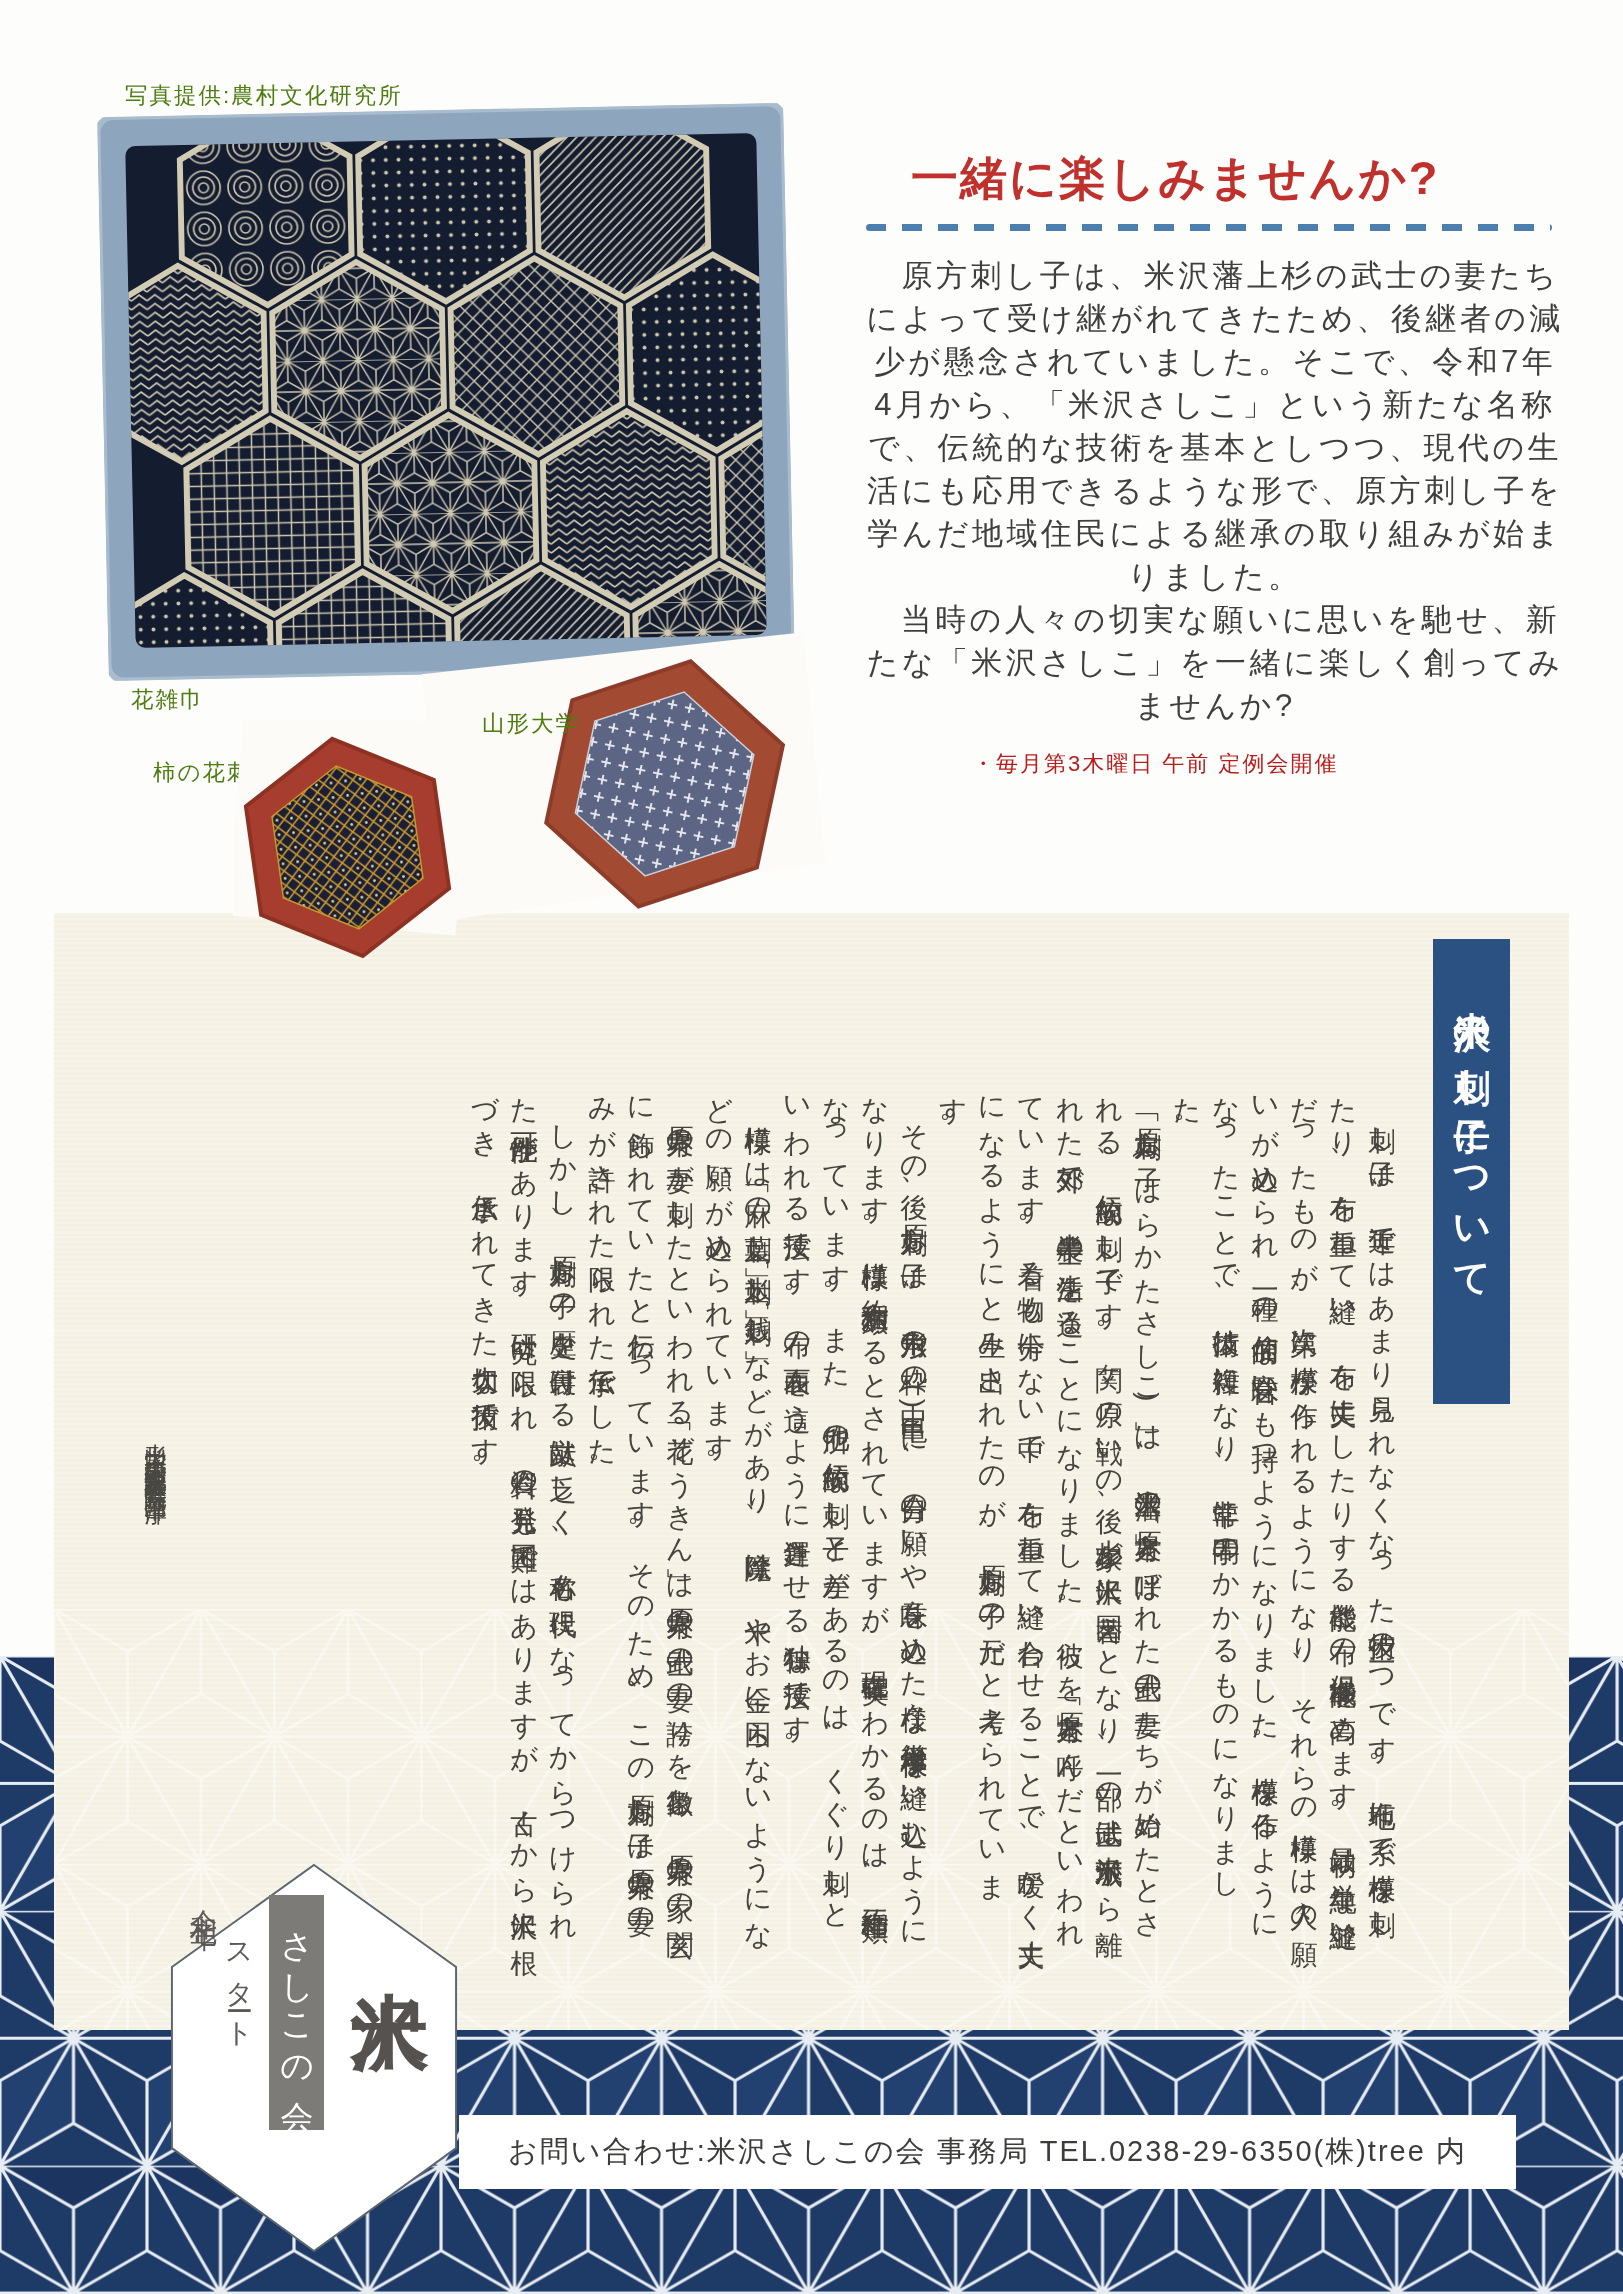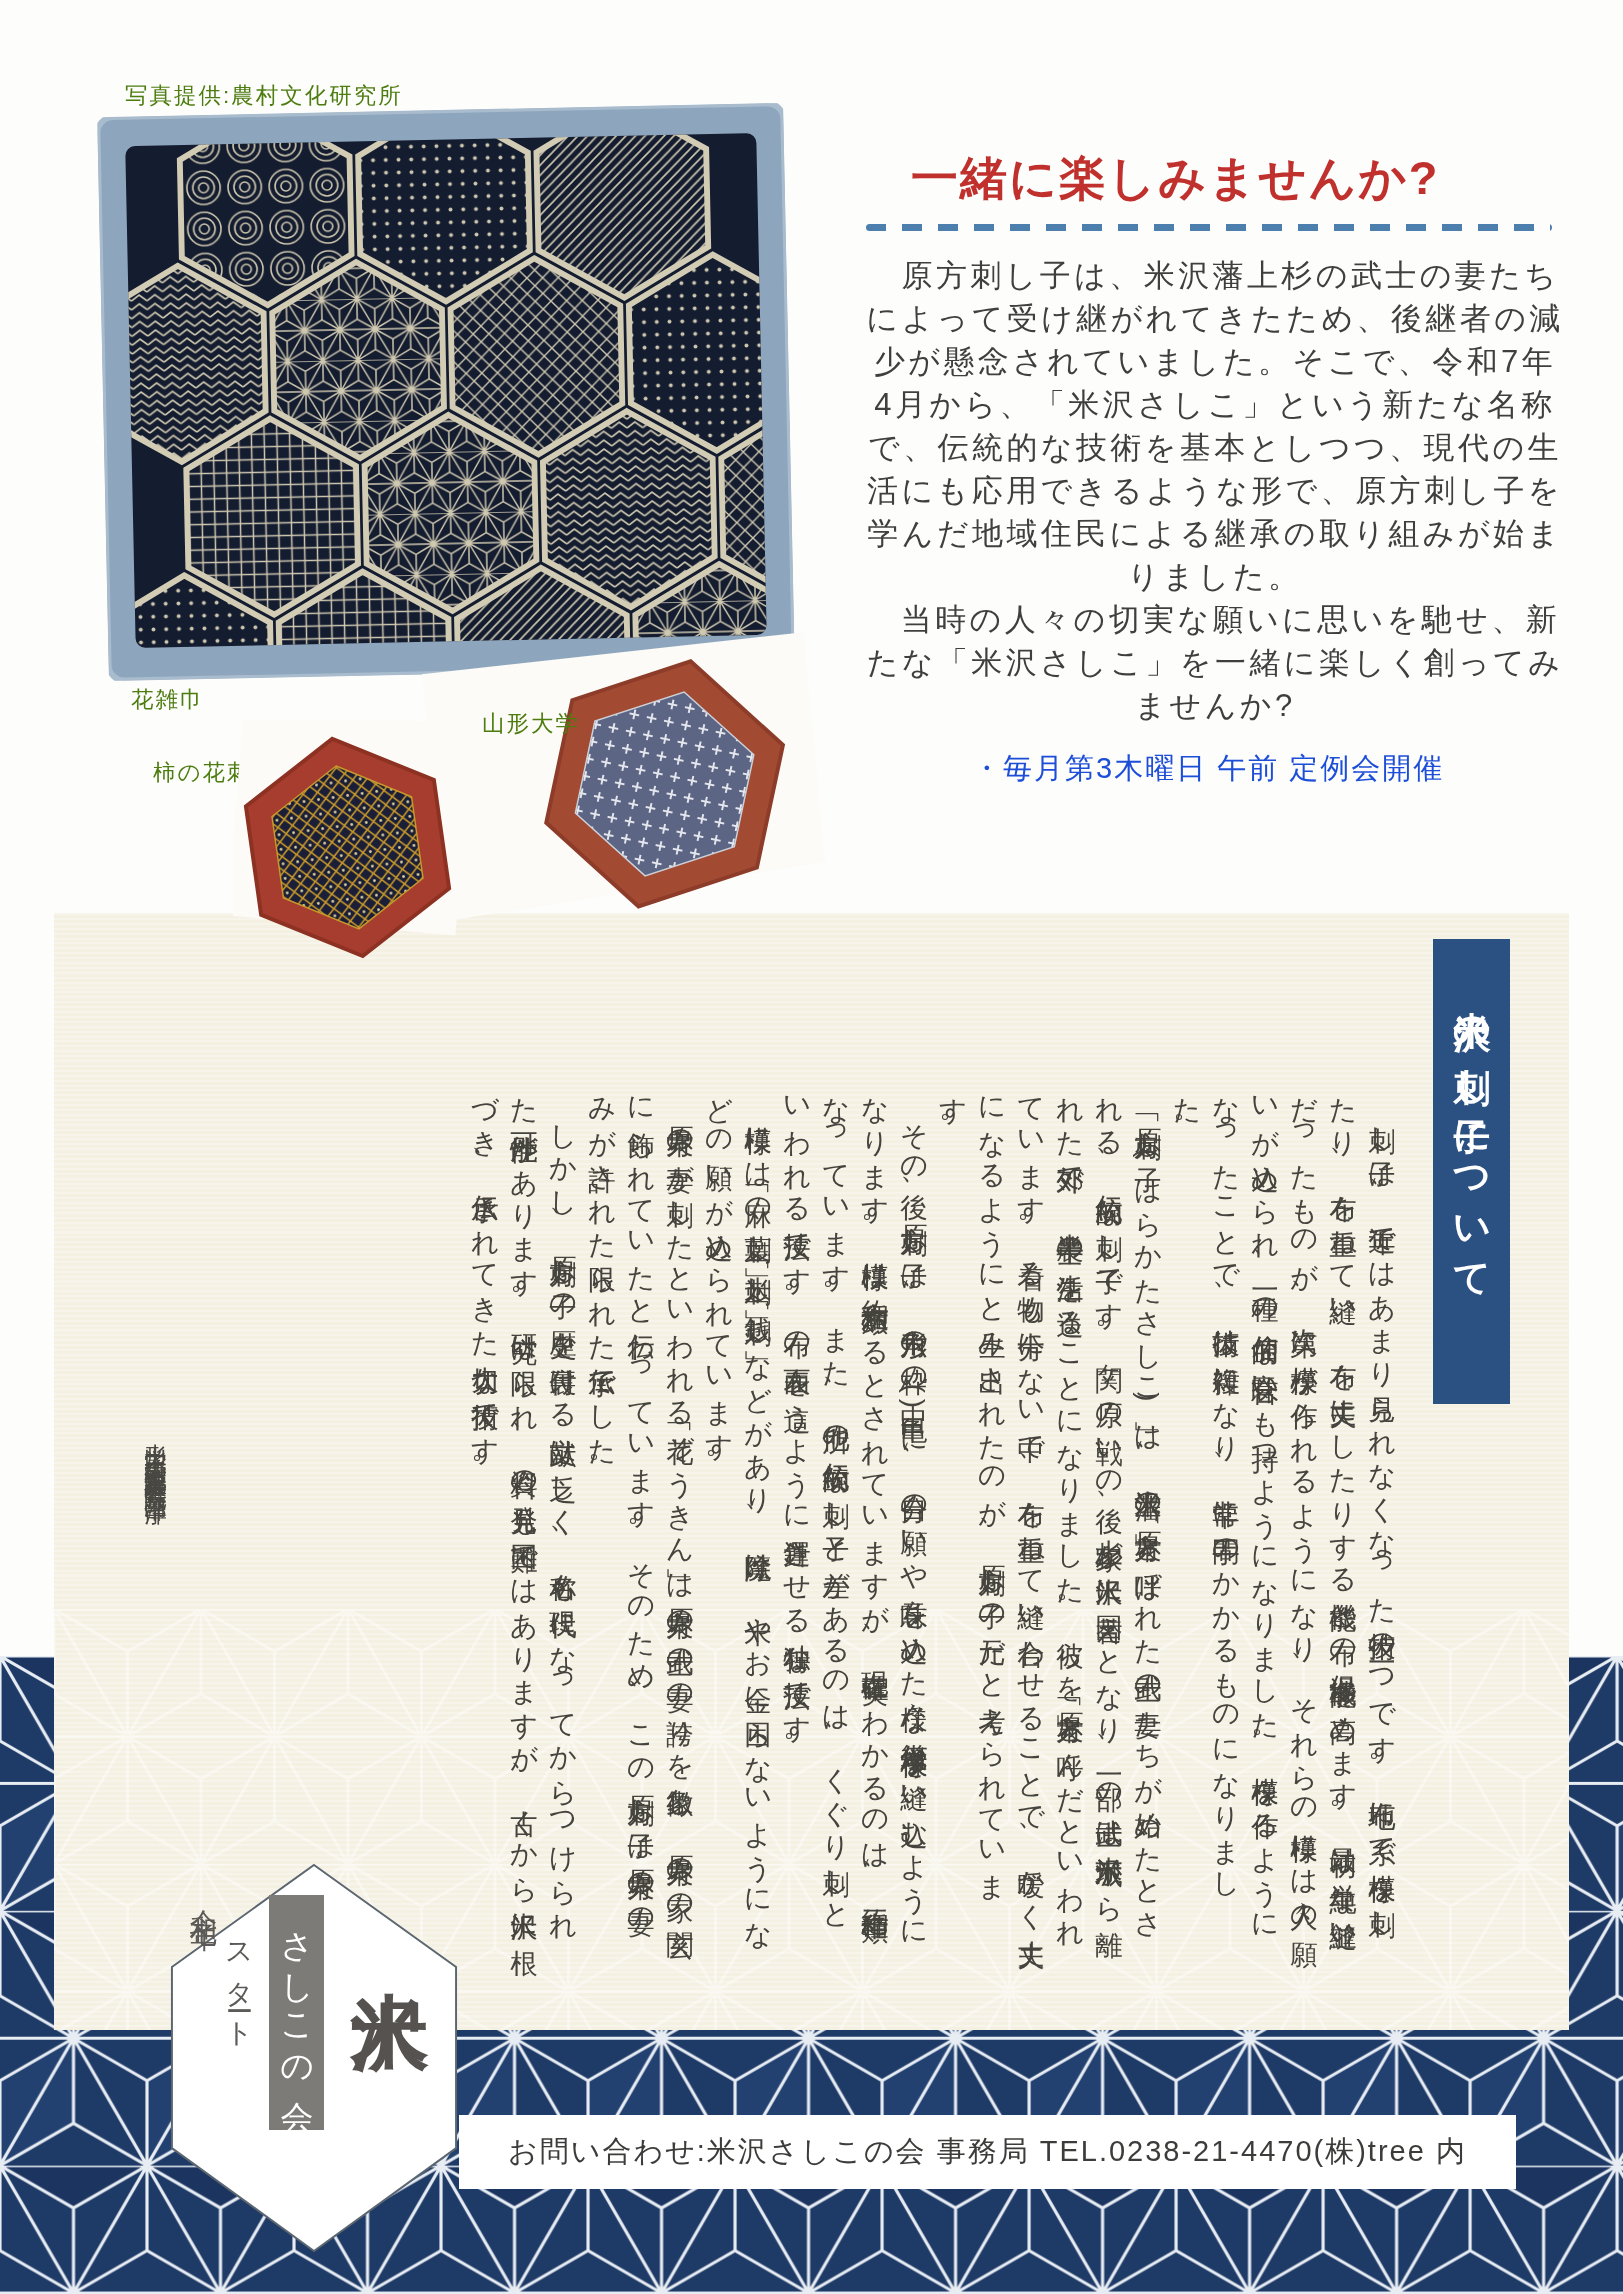--- a/index.html
+++ b/index.html
@@ -13,21 +13,21 @@
   #kaki-photo{position:absolute;left:233px;top:720px;width:230px;height:245px;z-index:5;}
   #juji-photo{position:absolute;left:412px;top:627px;width:421px;height:304px;z-index:4;}
 
   
   #intro{position:absolute;left:866px;top:147px;width:698px;}
   #intro-heading{font-size:47px;font-weight:bold;color:#c0312e;letter-spacing:2px;margin:0 0 13.7px 45px;}
   #intro-rule{height:6.9px;width:686px;border-radius:3.9px;
     background:repeating-linear-gradient(90deg,#4d7fae 0 19.6px,transparent 19.6px 36px);}
   #intro-body{margin-top:23.5px;font-size:31px;line-height:43px;letter-spacing:3.4px;color:#3f3f3d;text-align:center;}
   #intro-body p{margin:0;text-indent:1em;}
-  #intro-schedule{margin-top:21.6px;font-size:29px;letter-spacing:2px;color:#1d4ed8;padding-left:106px;}
+  #intro-schedule{margin-top:21.6px;font-size:22px;letter-spacing:2px;color:#b91c1c;padding-left:106px;}
 
   
   #pattern-band{position:absolute;left:0;top:1656px;width:1623px;height:638px;z-index:0;}
 
   
   #panel{position:absolute;left:54px;top:913px;width:1515px;height:1117px;background:#f4f0e2;z-index:1;
     background-image:repeating-linear-gradient(180deg,rgba(255,255,255,.30) 0 2px,rgba(0,0,0,0) 2px 4.9px);}
   #panel-watermark{position:absolute;left:0;bottom:0;width:1515px;height:421px;opacity:.40;}
 
   #article-text{position:absolute;top:165px;right:167px;width:1215px;height:864px;
@@ -255,17 +255,17 @@
     </svg>
     <div id="badge-text">
       <div class="badge-col" id="badge-year">令和七年</div>
       <div class="badge-col" id="badge-year2">スタート</div>
       <div class="badge-col" id="badge-sub">さしこの会</div>
       <div class="badge-col" id="badge-main">米沢</div>
     </div>
   </div>
 
   <div id="contact-bar">
-    <span>お問い合わせ:米沢さしこの会 事務局 TEL.0238-21-4470(株)tree 内</span>
+    <span>お問い合わせ:米沢さしこの会 事務局 TEL.0238-29-6350(株)tree 内</span>
   </div>
 
 </div>
 
 
 </body></html>

